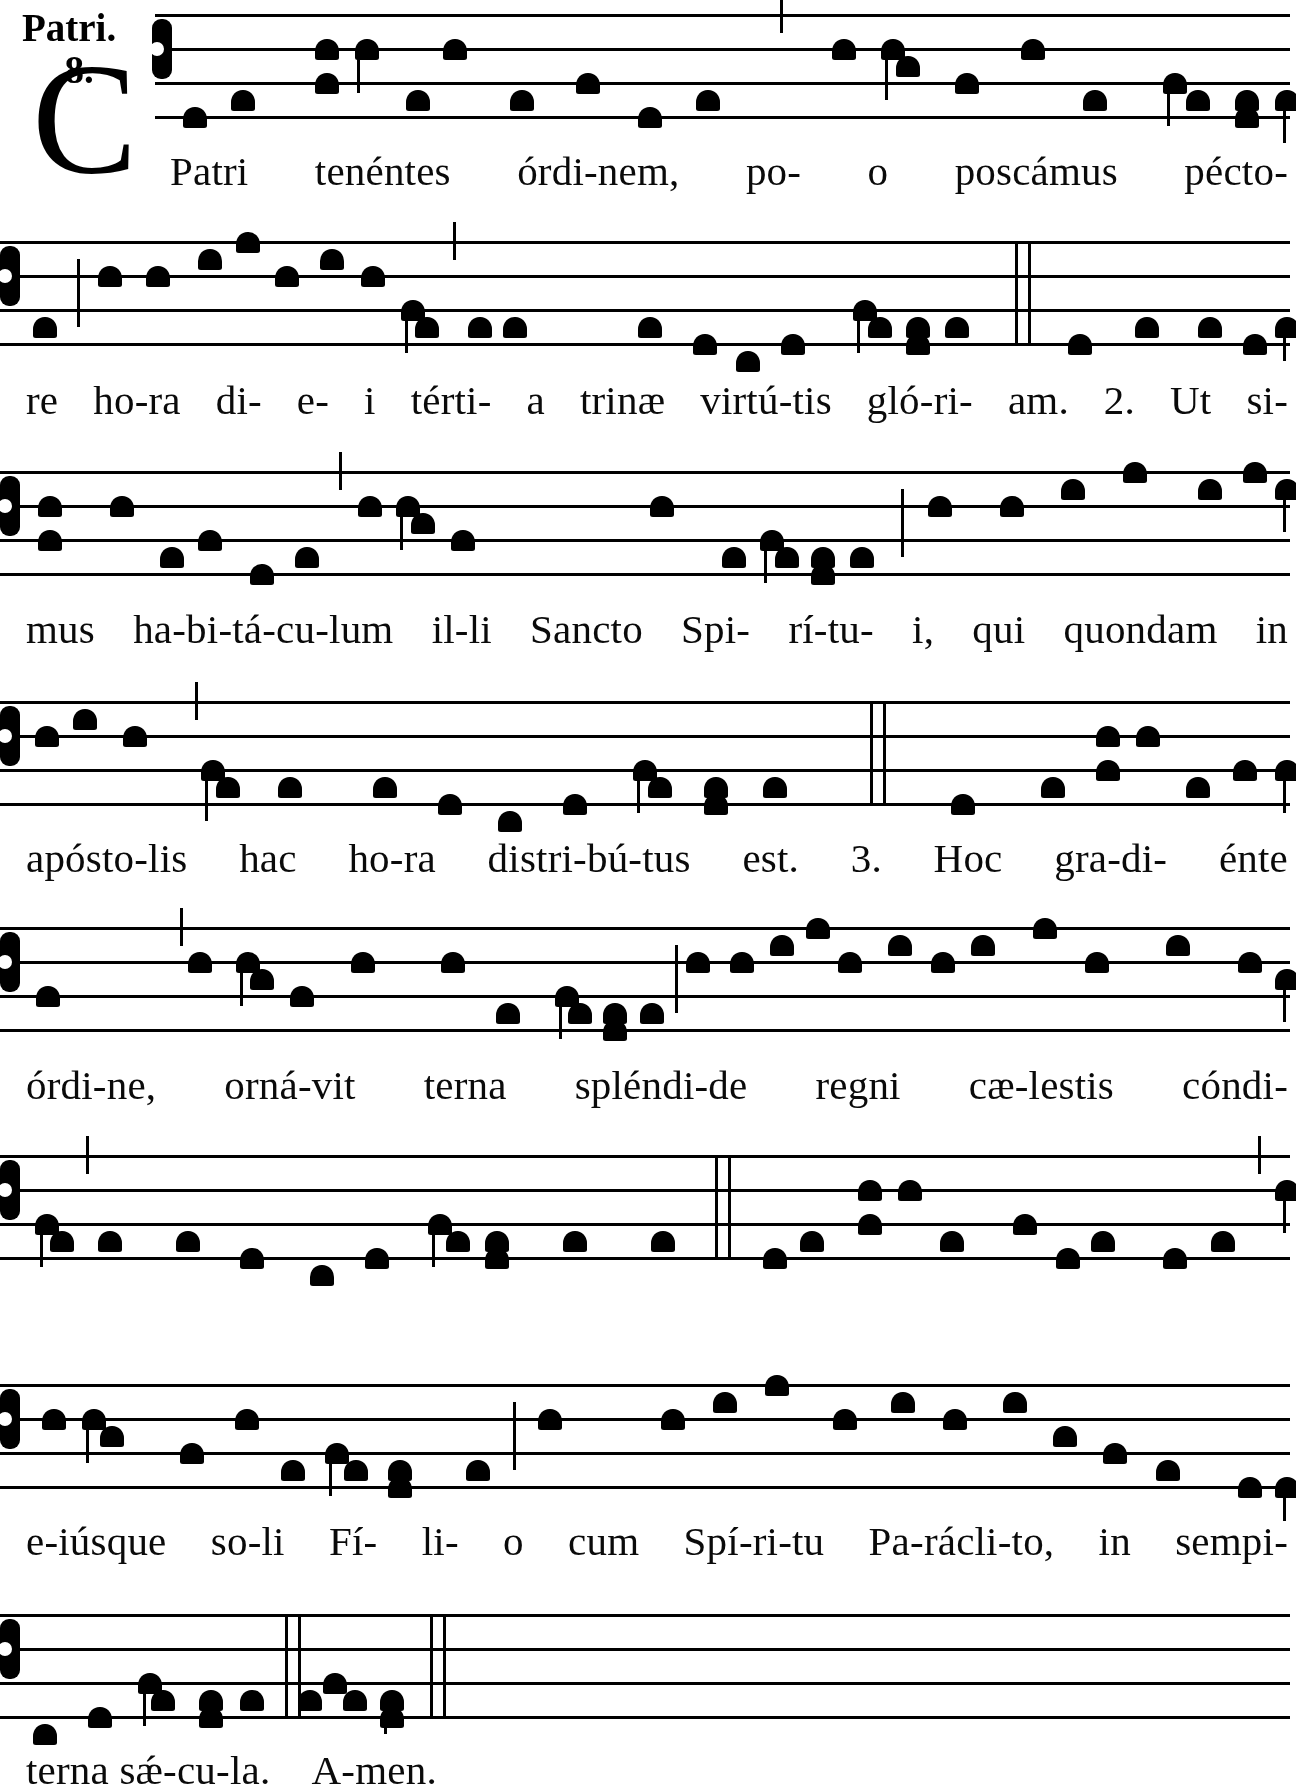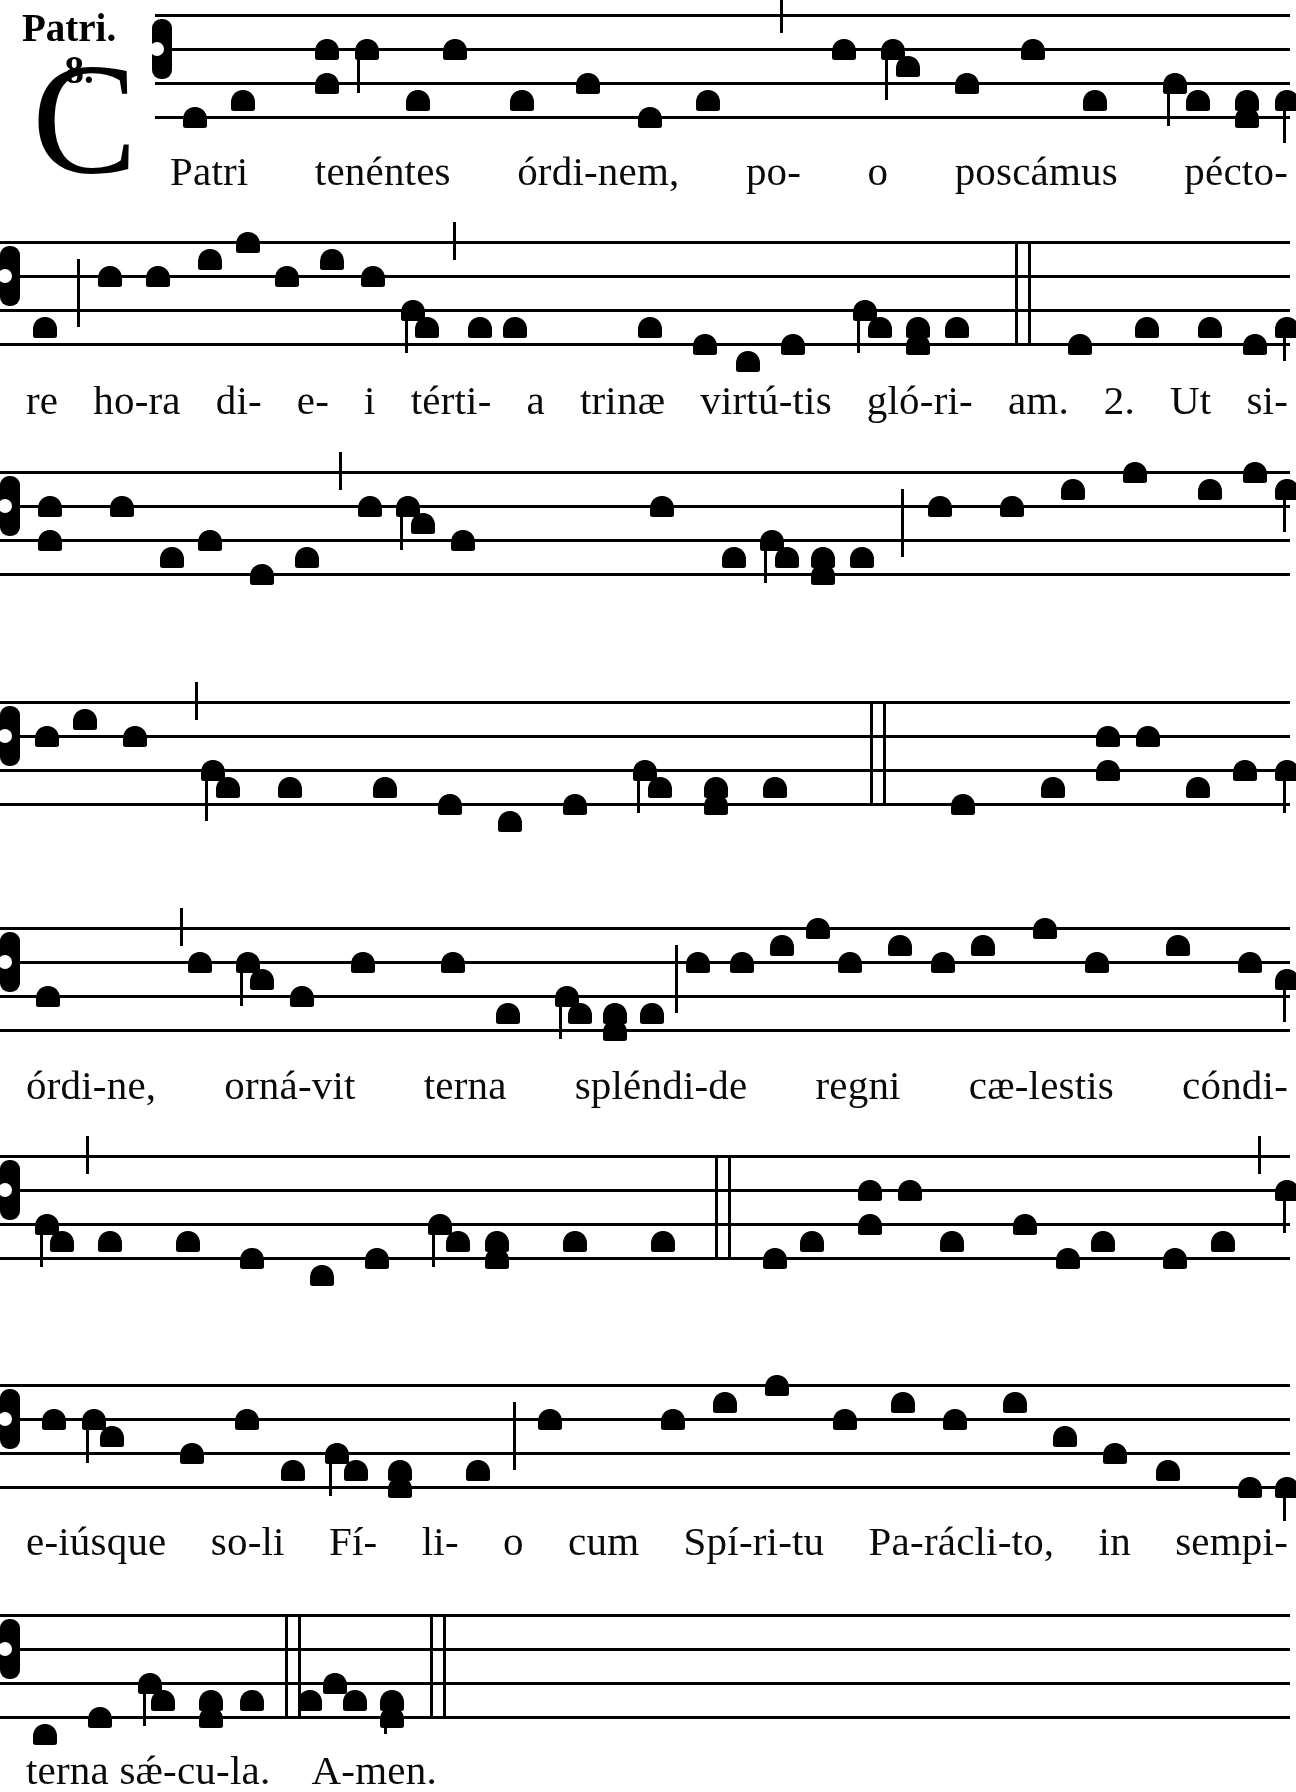--- a/index.html
+++ b/index.html
@@ -34,20 +34,22 @@
 </head>
 <body>
 
 <div id="page">
   <div id="hymn-label" class="hdr">Patri.</div>
   <div id="hymn-number" class="hdr">8.</div>
   <div id="drop-cap">C</div>
 
   <div class="lyric just" style="left: 170px; top: 148px; width: 1118px;">Patri tenéntes órdi-nem, po- o poscámus pécto-</div>
   <div class="lyric just" style="left: 26px; top: 377px; width: 1262px;">re ho-ra di- e- i térti- a trinæ virtú-tis gló-ri- am. 2. Ut si-</div>
+  <div class="lyric just" style="left: 26px; top: 606px; width: 1262px;">mus ha-bi-tá-cu-lum il-li Sancto Spi- rí-tu- i, qui quondam in</div>
+  <div class="lyric just" style="left: 26px; top: 835px; width: 1262px;">apósto-lis hac ho-ra distri-bú-tus est. 3. Hoc gra-di- énte</div>
   <div class="lyric just" style="left: 26px; top: 1062px; width: 1262px;">órdi-ne, orná-vit terna spléndi-de regni cæ-lestis cóndi-</div>
   <div class="lyric just" style="left: 26px; top: 1518px; width: 1262px;">e-iúsque so-li Fí- li- o cum Spí-ri-tu Pa-rácli-to, in sempi-</div>
   <div class="lyric" style="left: 26px; top: 1747px;">terna sǽ-cu-la. A-men.</div>
 
   <div id="score">
       <div class="sline" style="left: 155px; top: 14px; width: 1135px; height: 3px;"></div>
       <div class="sline" style="left: 155px; top: 48px; width: 1135px; height: 3px;"></div>
       <div class="sline" style="left: 155px; top: 82px; width: 1135px; height: 3px;"></div>
       <div class="sline" style="left: 155px; top: 116px; width: 1135px; height: 3px;"></div>
       <div class="clef-body" style="left: 152px; top: 19px; width: 20px; height: 60px;"></div>

